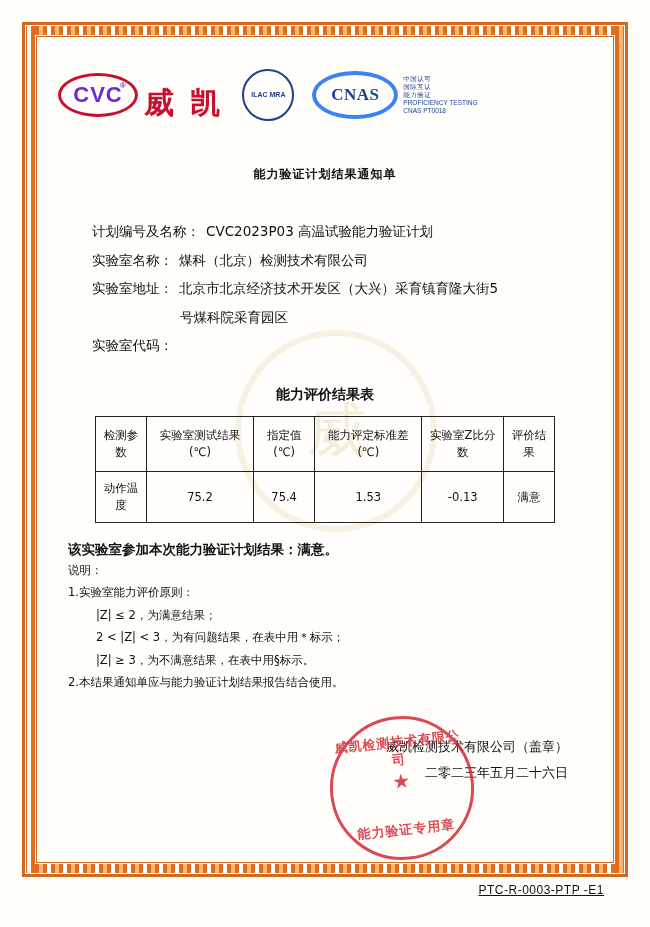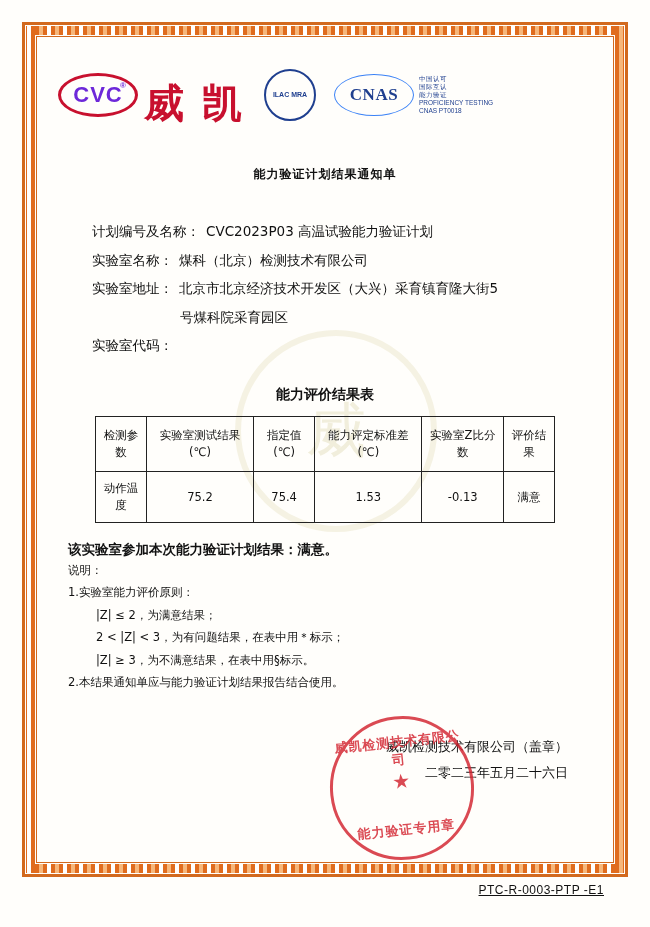--- a/index.html
+++ b/index.html
@@ -97,23 +97,23 @@
     position: relative;
   }
   .cvc-oval sup {
     font-size: 8px;
     position: absolute;
     right: 8px;
     top: 5px;
   }
   .cvc-cn {
     color: #c8102e;
-    font-size: 40px;
-    font-weight: bold;
-    font-family: Liberation Serif, serif;
+    font-size: 30px;
+    font-weight: bold;
+    font-family: Liberation Sans, sans-serif;
     letter-spacing: 4px;
     margin-top: 17px;
   }
   .seal-circle {
     width: 48px;
     height: 48px;
     border-radius: 50%;
     border: 2px solid #1f3f8f;
     color: #1f3f8f;
     font-size: 7px;
@@ -126,21 +126,21 @@
     font-weight: bold;
   }
   .cnas-logo {
     display: flex;
     align-items: center;
     gap: 5px;
   }
   .cnas-oval {
     width: 78px;
     height: 40px;
-    border: 1px solid #3b82f6;
+    border: 4px solid #3b82f6;
     border-radius: 50%;
     color: #1f3f8f;
     font-family: "Liberation Serif", serif;
     font-weight: bold;
     font-size: 17px;
     display: flex;
     align-items: center;
     justify-content: center;
     letter-spacing: 0.5px;
   }

